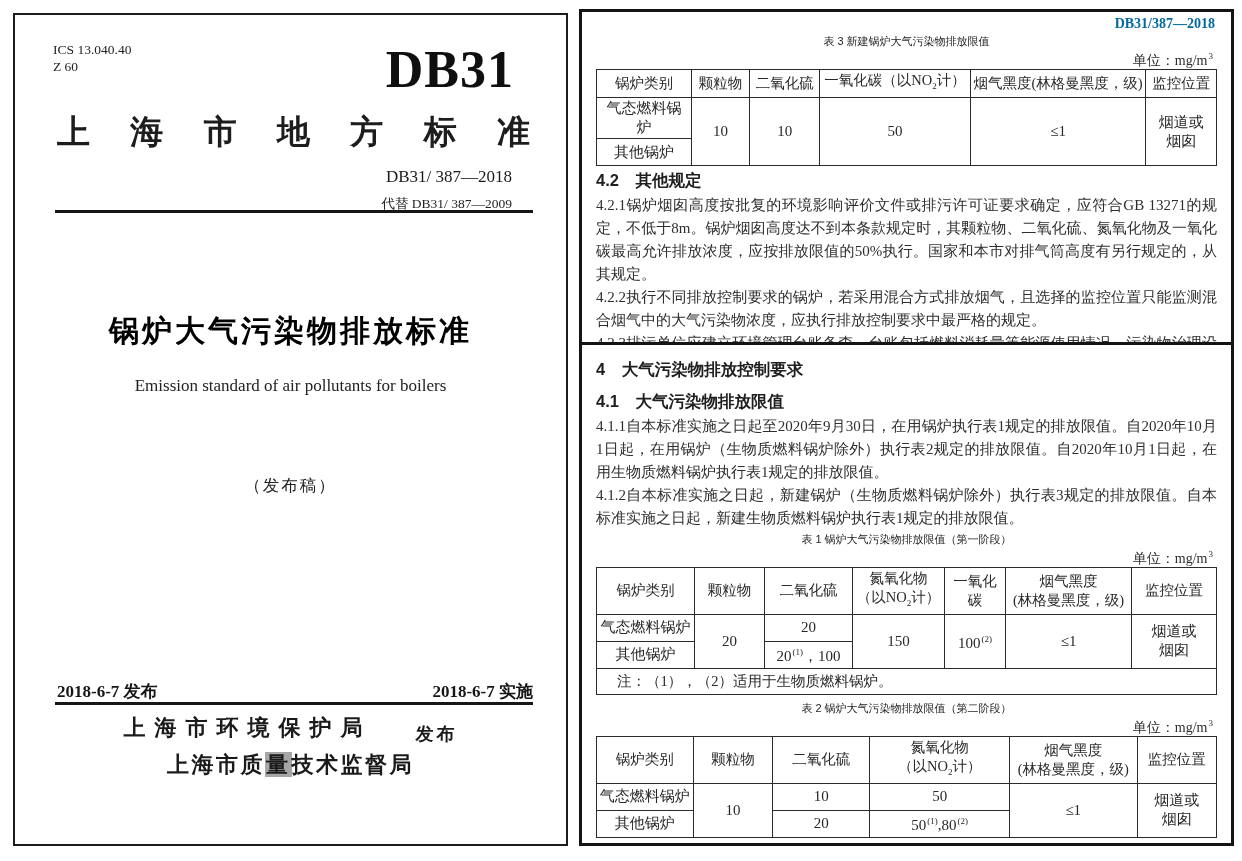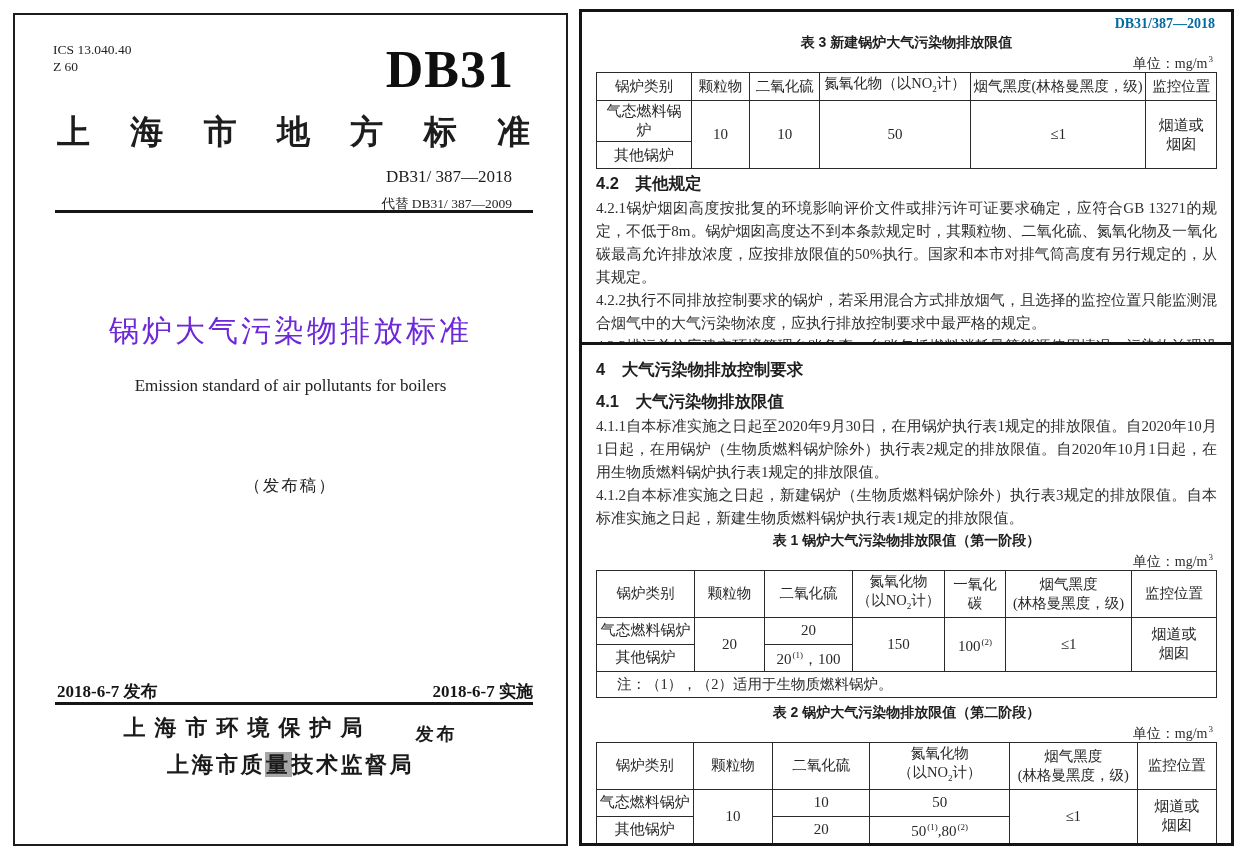--- a/index.html
+++ b/index.html
@@ -15,40 +15,40 @@
   .db-logo{position:absolute;right:52px;top:28px;font-size:52px;line-height:54px;font-weight:bold;
     letter-spacing:1px;color:#0f0f0f;}
   .std-type{position:absolute;left:42px;right:36px;top:95px;font-size:33px;color:#1d1d1d;font-weight:600;}
   .spread{display:flex;justify-content:space-between;}
   .doc-no{position:absolute;right:54px;top:152px;font-size:17px;color:#1b1b1b;}
   .replaces{position:absolute;right:54px;top:180px;font-size:13.5px;color:#242424;}
   .rule{position:absolute;left:40px;right:33px;height:3px;background:#161616;}
   .rule-top{top:195px;}
   .rule-bottom{top:687px;}
   .title-cn{position:absolute;left:0;right:0;top:296px;text-align:center;font-size:30px;
-    letter-spacing:3px;color:#6d28d9;font-weight:400;}
+    letter-spacing:3px;color:#000000;font-weight:700;}
   .title-en{position:absolute;left:0;right:0;top:361px;text-align:center;font-size:17px;color:#222;}
   .draft{position:absolute;left:0;right:0;top:460px;text-align:center;font-size:16.5px;
     letter-spacing:2px;color:#222;}
   .dates{position:absolute;left:42px;right:33px;top:665px;display:flex;justify-content:space-between;
     font-size:17px;font-weight:bold;color:#161616;}
   .issuers{position:absolute;left:0;right:0;top:698px;text-align:center;font-weight:bold;color:#1a1a1a;}
   .issuer-line1{font-size:22px;letter-spacing:9px;}
   .issuer-suffix{font-size:18px;letter-spacing:3px;vertical-align:-5px;margin-left:44px;}
   .issuer-line2{font-size:22px;letter-spacing:2.5px;margin-top:4px;}
   .hl{background:#a6a6a6;padding:0 1px;}
 
   
   #doc{left:579px;top:9px;width:655px;height:837px;border:3px solid #141414;
     display:flex;flex-direction:column;}
   .section-a{height:333px;border-bottom:3px solid #141414;box-sizing:border-box;
     padding:4px 14px 0;overflow:hidden;}
   .section-b{flex:1;padding:6px 14px 0;overflow:hidden;}
   .doc-header{text-align:right;font-size:14px;font-weight:bold;color:#0369a1;margin:0 2px 2px 0;}
-  .tbl-title{text-align:center;font-weight:bold;font-size:14px;color:#1e1e1e;margin:2px 0 2px;}
+  .tbl-title{text-align:center;font-weight:normal;font-size:11px;color:#1e1e1e;margin:2px 0 2px;}
   .unit-line{text-align:right;font-size:14px;color:#2d2d2d;margin:0 4px 2px 0;height:16px;}
   .heading{font-weight:bold;font-size:16.5px;color:#1e1e1e;margin:4px 0 2px;}
   .para{font-size:15px;line-height:23px;color:#2e2e2e;text-align:justify;margin:0;}
 
   table.data-table{width:100%;border-collapse:collapse;table-layout:fixed;}
   .data-table th,.data-table td{border:1px solid #2a2a2a;text-align:center;vertical-align:middle;
     font-weight:normal;font-size:14.5px;color:#282828;padding:1px 2px;line-height:19px;}
   .data-table tr.hrow th{height:25px;}
   .data-table tr.hrow-tall th{height:42px;}
   .data-table tr.drow td{height:24px;font-size:15px;}
@@ -108,21 +108,21 @@
             <col style="width:11.3%">
             <col style="width:24.3%">
             <col style="width:28.3%">
             <col style="width:11.4%">
           </colgroup>
         <tbody>
             <tr class="hrow">
           <th><span>锅炉类别</span></th>
           <th><span>颗粒物</span></th>
           <th><span>二氧化硫</span></th>
-          <th><span>氮氧化物（以NO</span><sub>2</sub><span>计）</span></th>
+          <th><span>一氧化碳（以NO</span><sub>2</sub><span>计）</span></th>
           <th><span>烟气黑度(林格曼黑度，级)</span></th>
           <th><span>监控位置</span></th>
         </tr>
         <tr class="drow">
           <td>气态燃料锅炉</td>
           <td rowspan="2">10</td>
           <td rowspan="2">10</td>
           <td rowspan="2">50</td>
           <td rowspan="2">≤1</td>
           <td rowspan="2">

